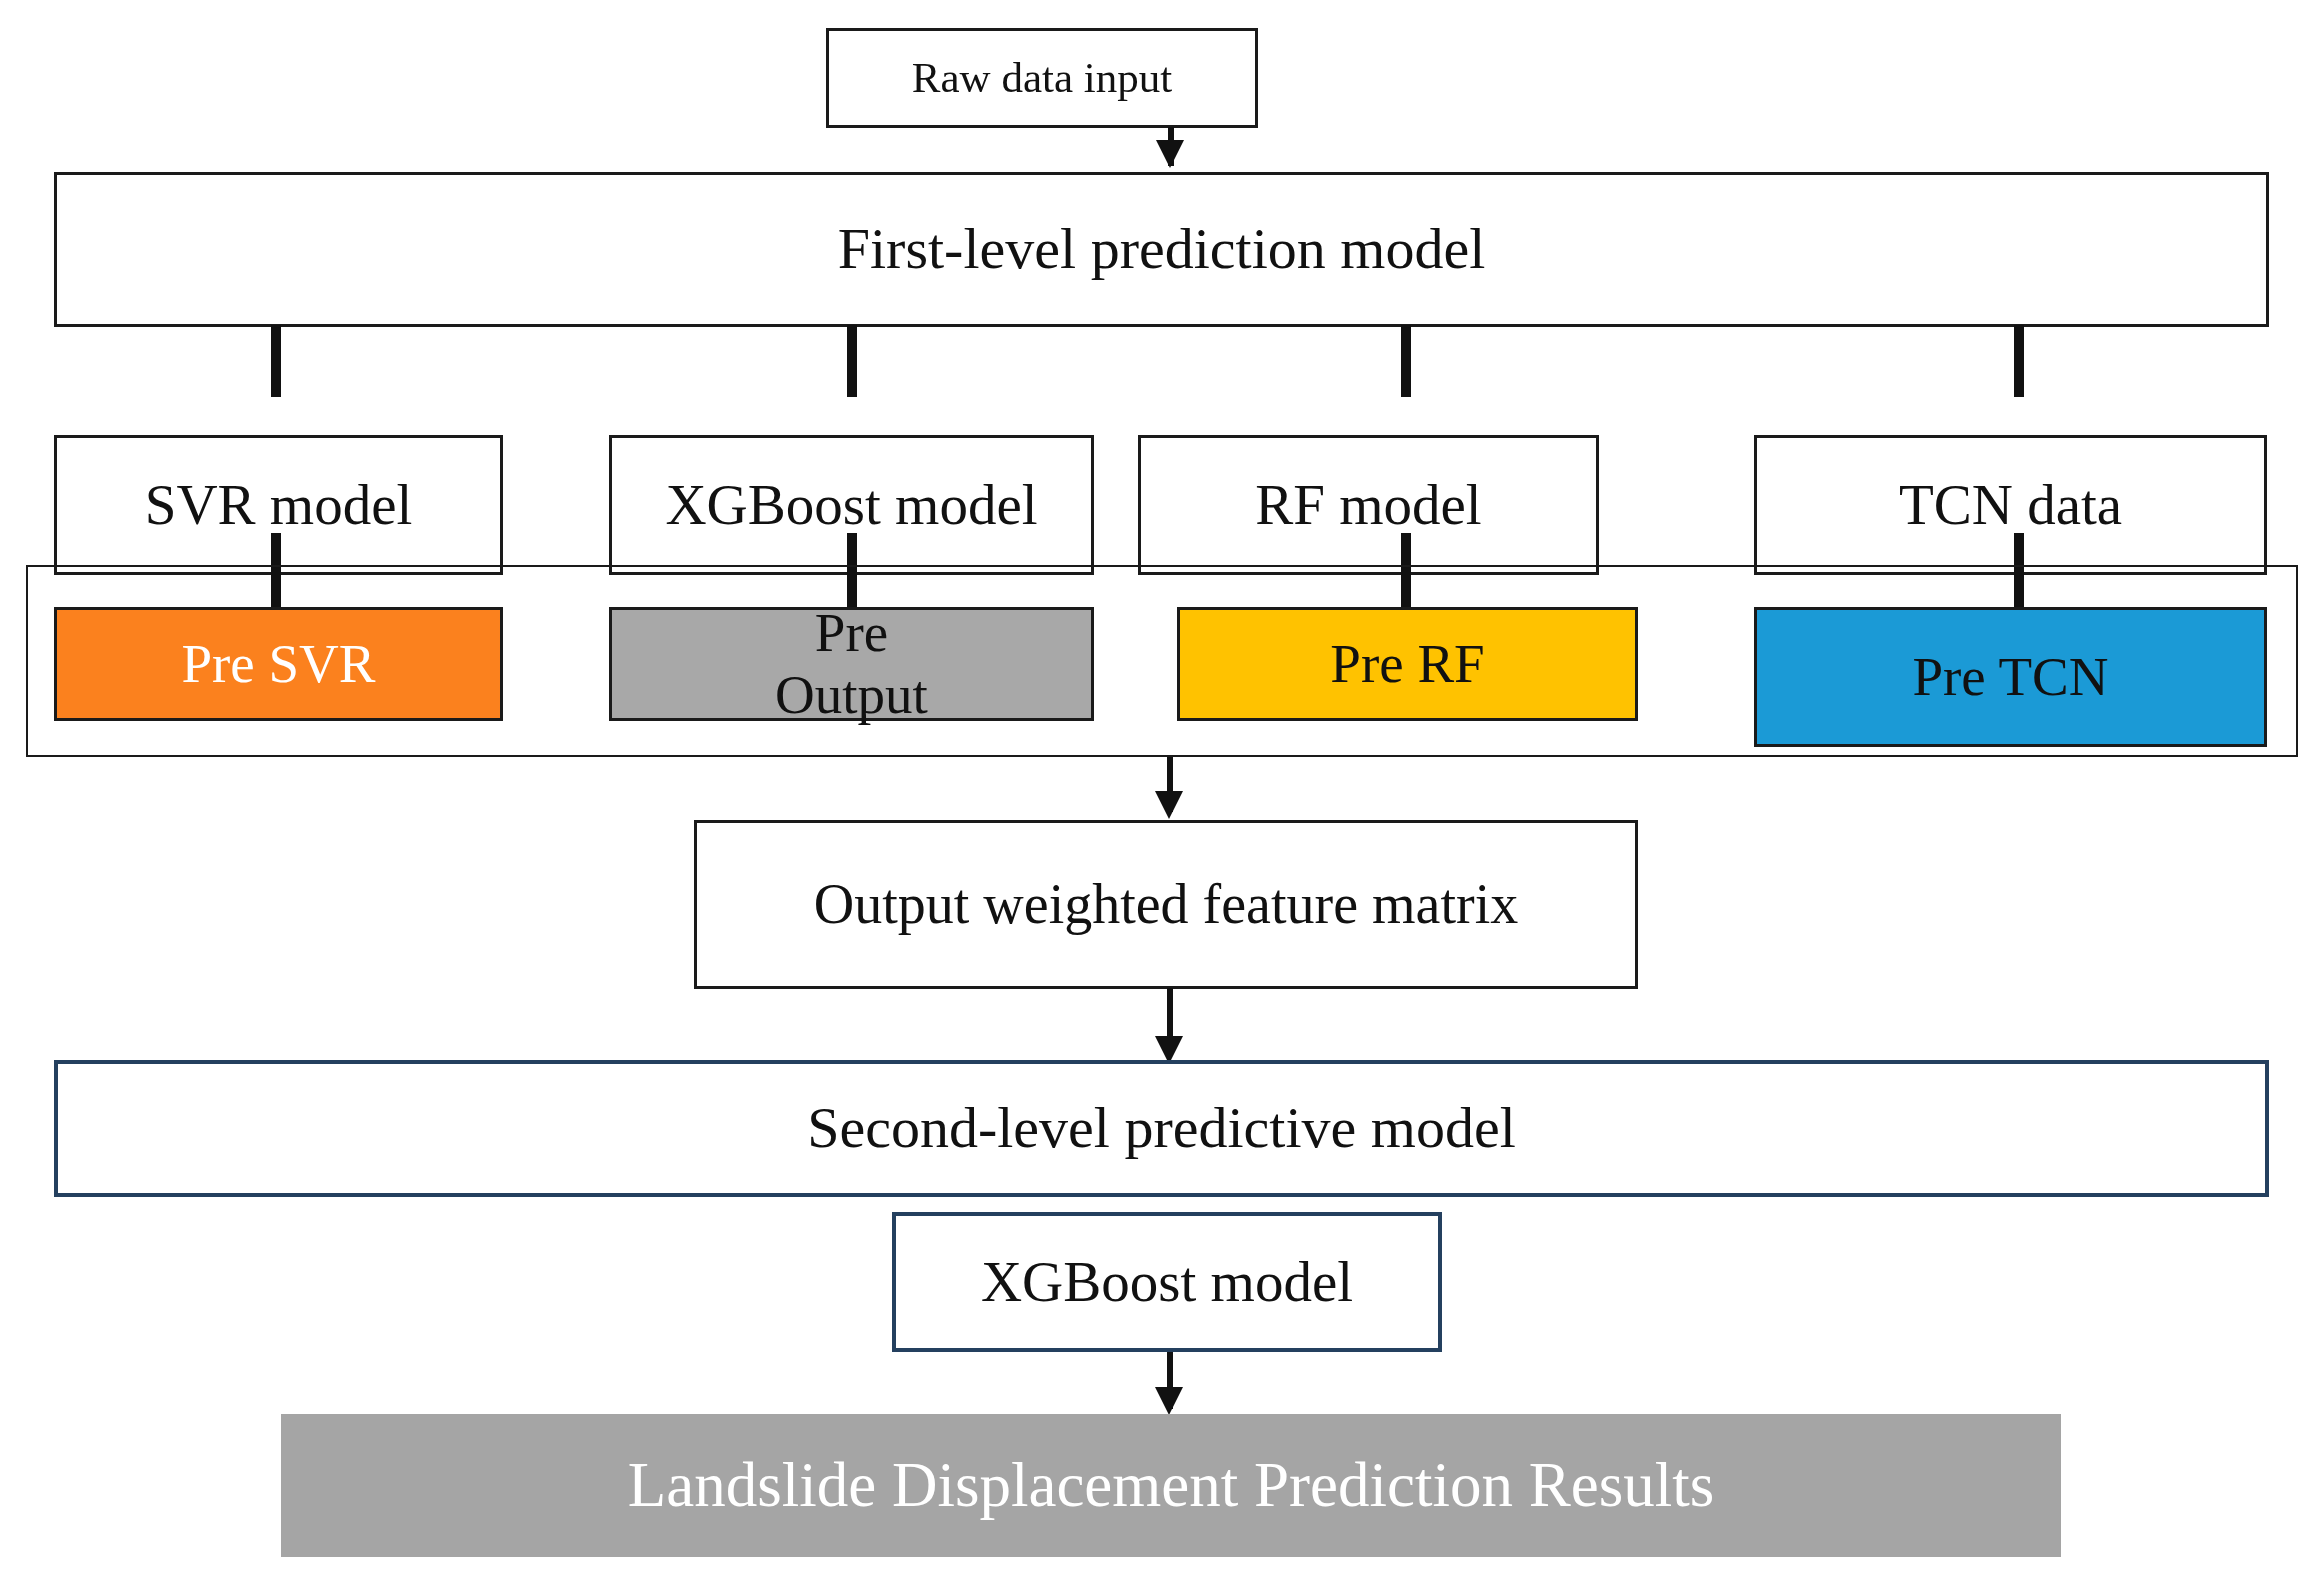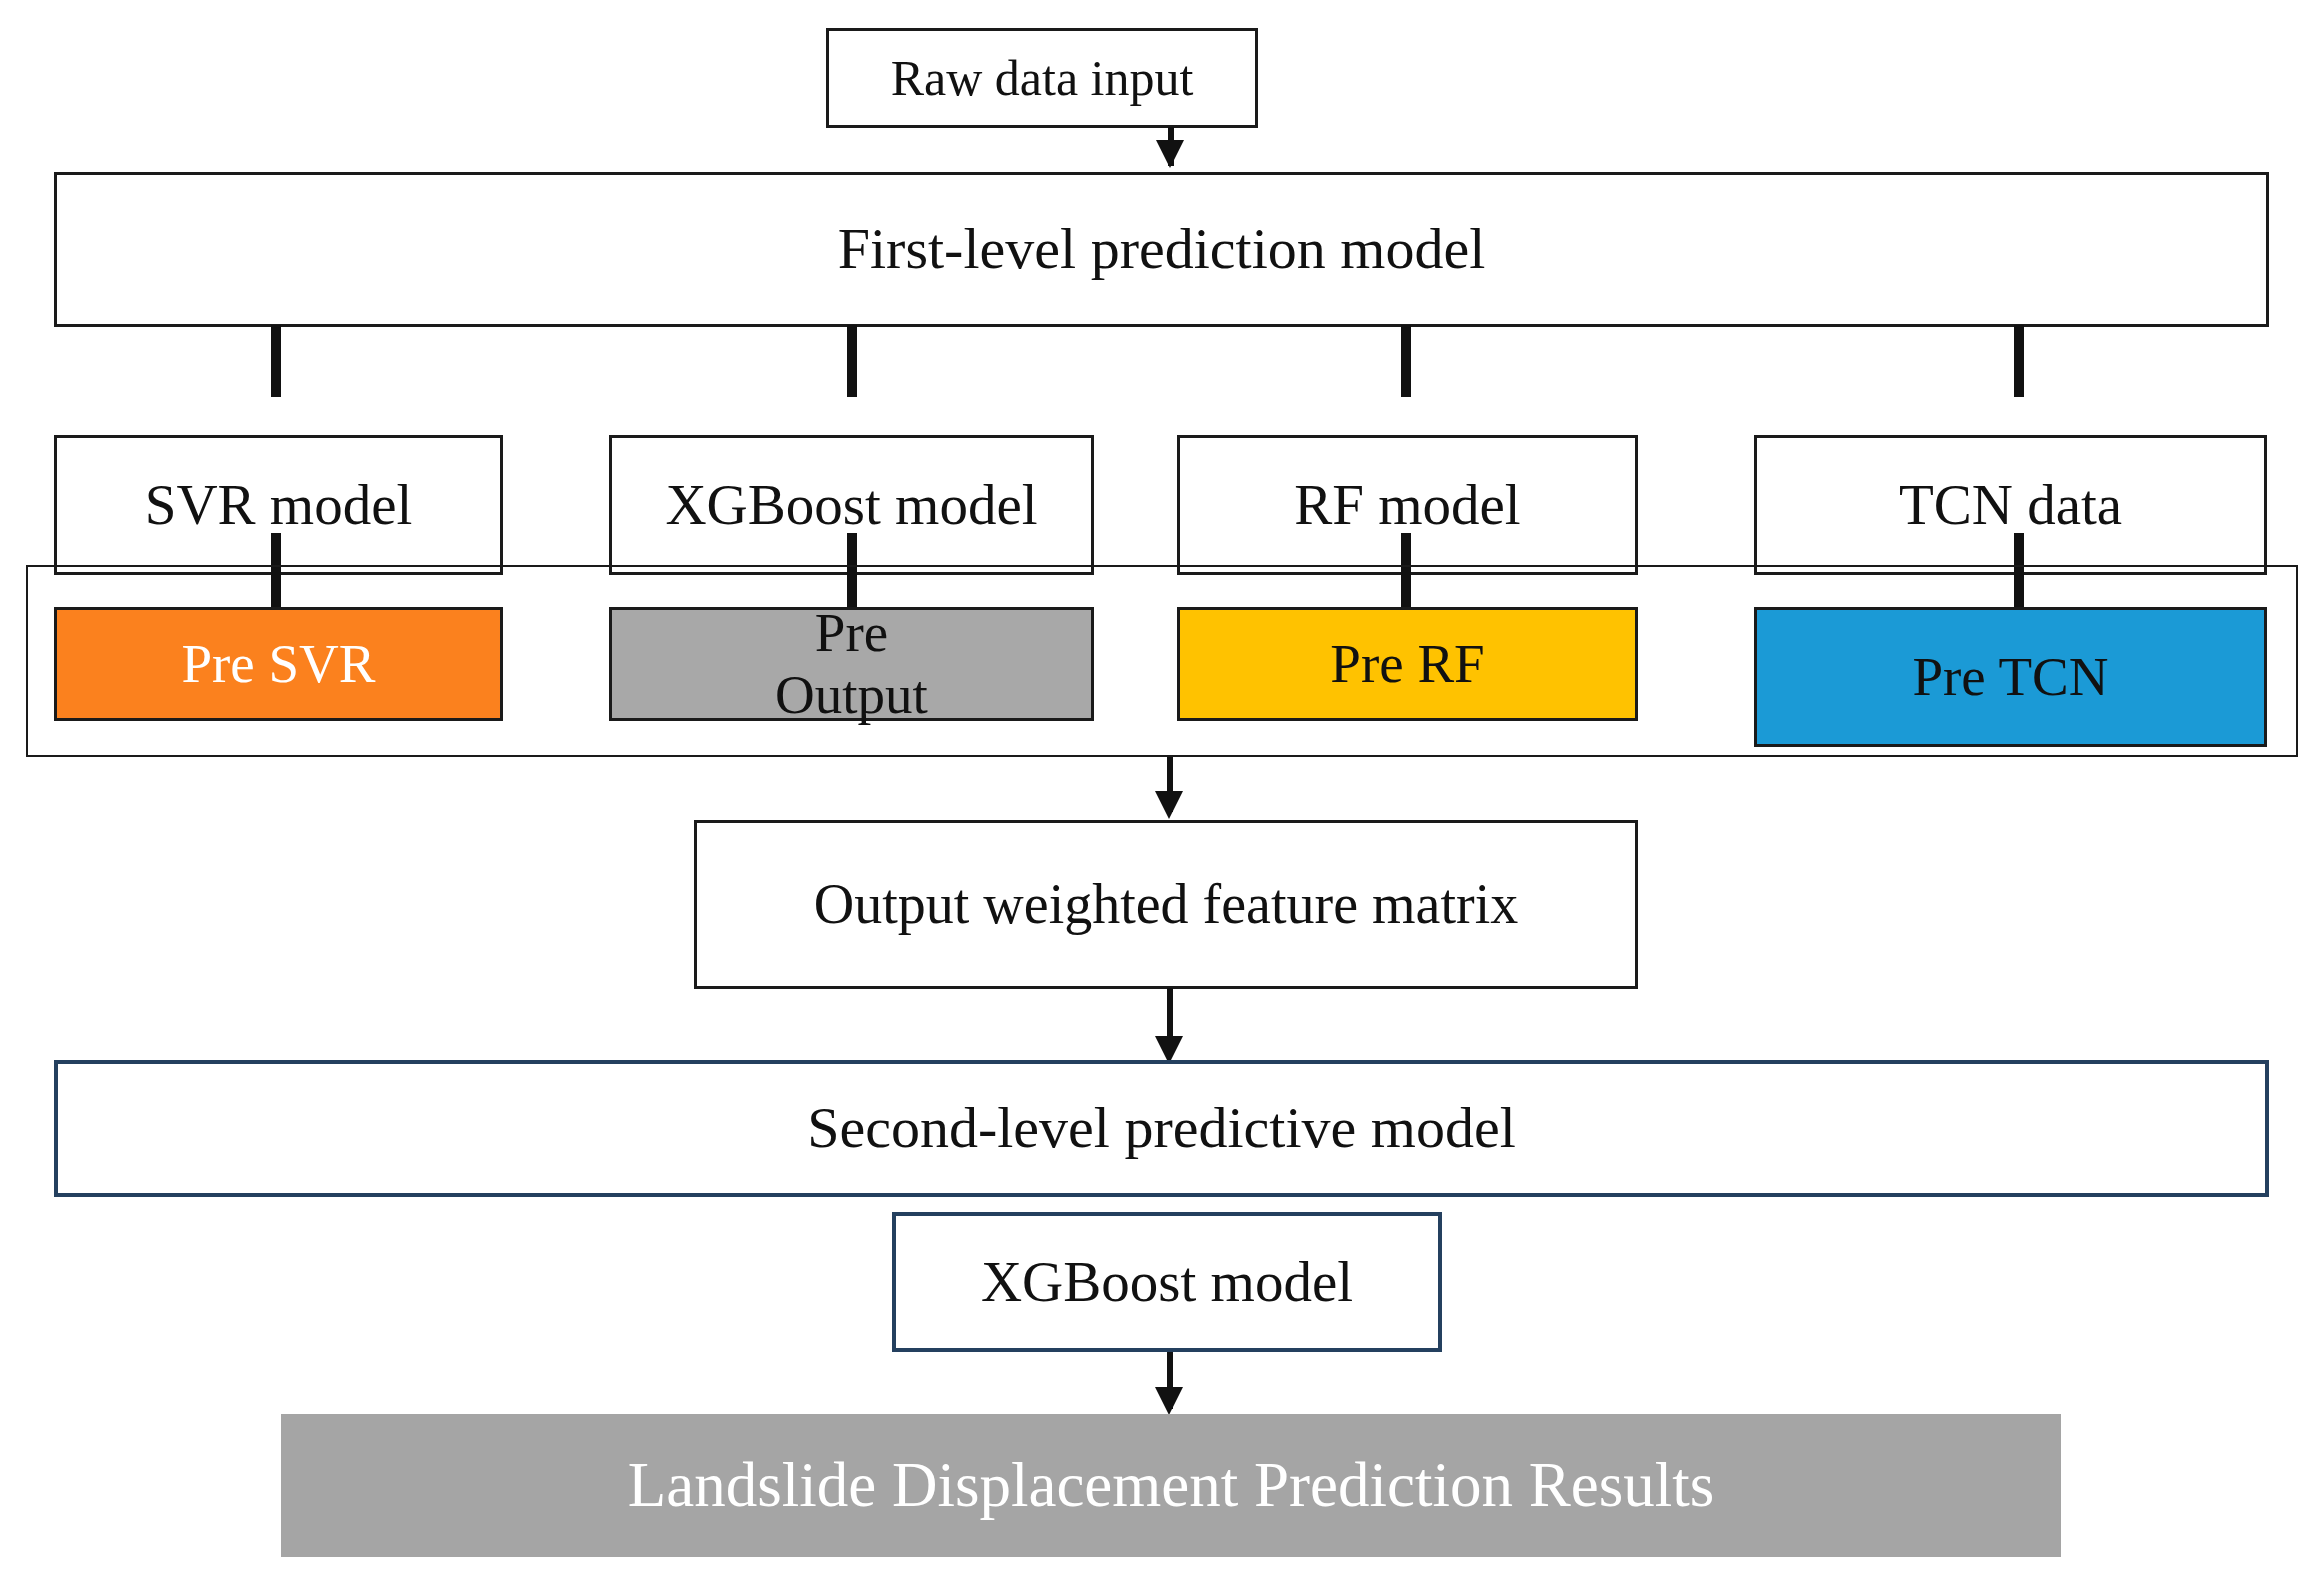--- a/index.html
+++ b/index.html
@@ -67,21 +67,21 @@
   .arrowhead {
     position: absolute;
     width: 0;
     height: 0;
     border-left: 14.8px solid transparent;
     border-right: 14.8px solid transparent;
     border-top: 28px solid #111111;
   }
 
   
-  .t-raw       { font-size: 50px; }
+  .t-raw       { font-size: 43px; }
   .t-firstlvl  { font-size: 58px; }
   .t-model     { font-size: 57px; margin-top: 40px; }
   .t-pre       { font-size: 55px; }
   .t-matrix    { font-size: 56px; }
   .t-secondlvl { font-size: 58px; }
   .t-xgb2      { font-size: 57px; }
   .t-results   { font-size: 63px; color: #ffffff; }
 </style>
 </head>
 <body>
@@ -103,21 +103,21 @@
   <div class="vline thick" style="left:847px; top:325px; height:72px;"></div>
   <div class="vline thick" style="left:1401px; top:325px; height:72px;"></div>
   <div class="vline thick" style="left:2014px; top:325px; height:72px;"></div>
 
   <div class="node t-model" style="left:54px; top:395px; width:449px; height:140px;">
     <span class="label">SVR model</span>
   </div>
   <div class="node t-model" style="left:609px; top:395px; width:485px; height:140px;">
     <span class="label">XGBoost model</span>
   </div>
-  <div class="node t-model" style="left:1177px; top:395px; width:461px; height:140px;">
+  <div class="node t-model" style="left:1138px; top:395px; width:461px; height:140px;">
     <span class="label">RF model</span>
   </div>
   <div class="node t-model" style="left:1754px; top:395px; width:513px; height:140px;">
     <span class="label">TCN data</span>
   </div>
 
   <div class="vline thick" style="left:271px; top:533px; height:85px;"></div>
   <div class="vline thick" style="left:847px; top:533px; height:85px;"></div>
   <div class="vline thick" style="left:1401px; top:533px; height:85px;"></div>
   <div class="vline thick" style="left:2014px; top:533px; height:85px;"></div>

